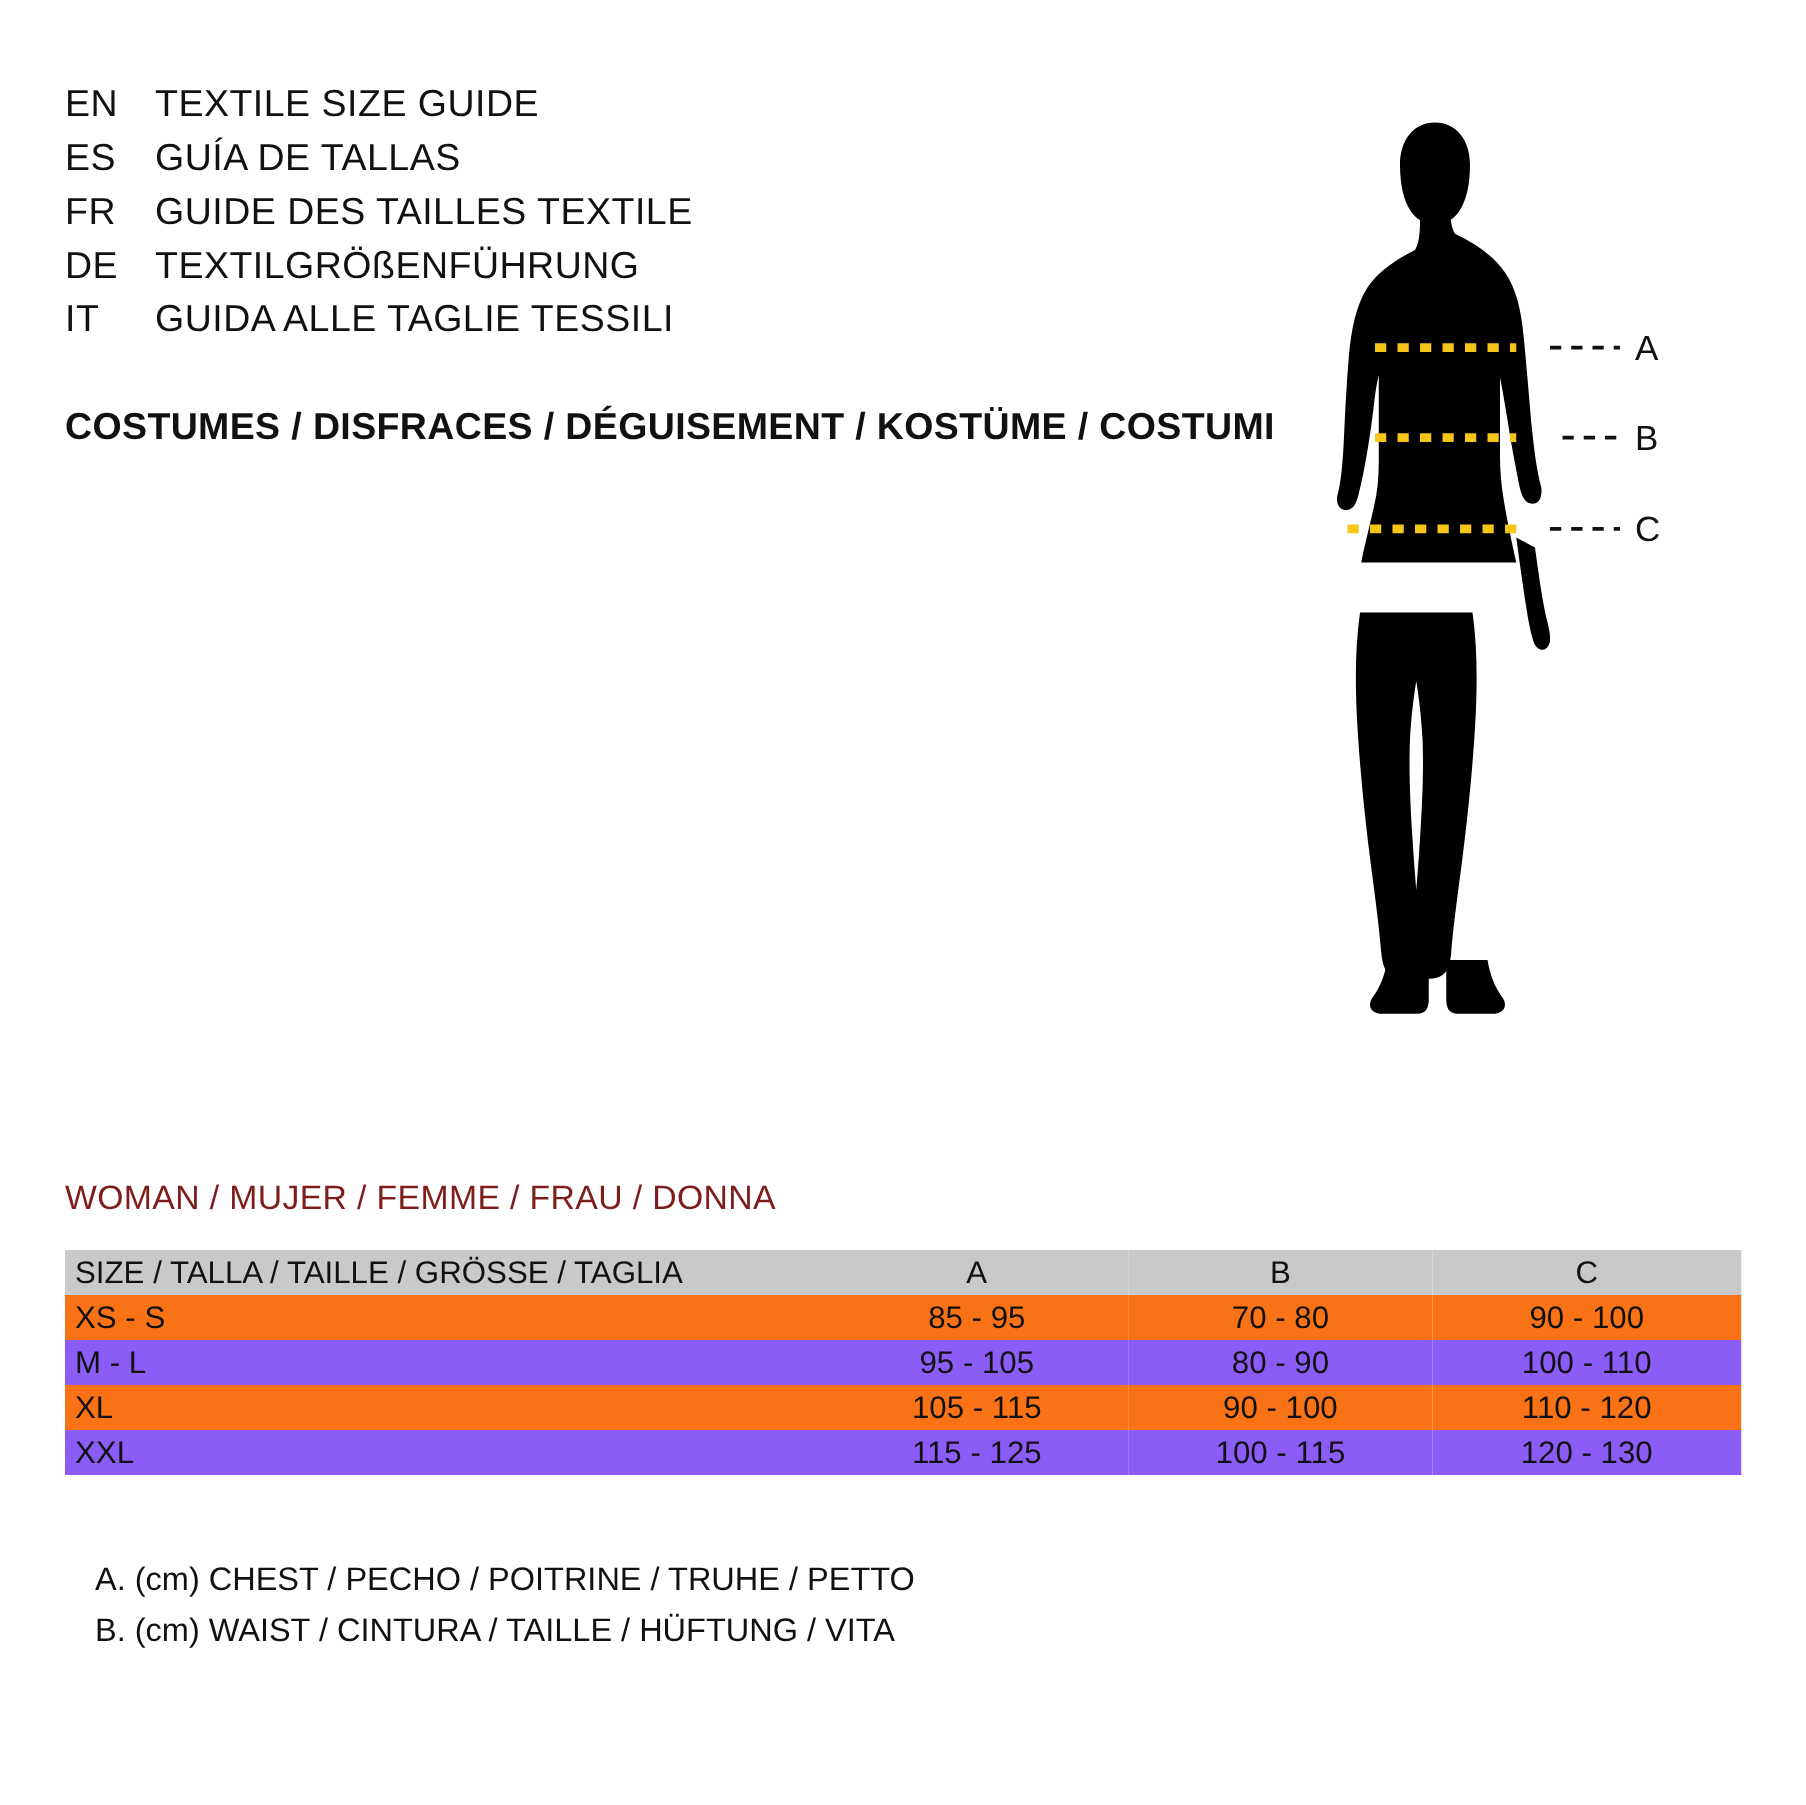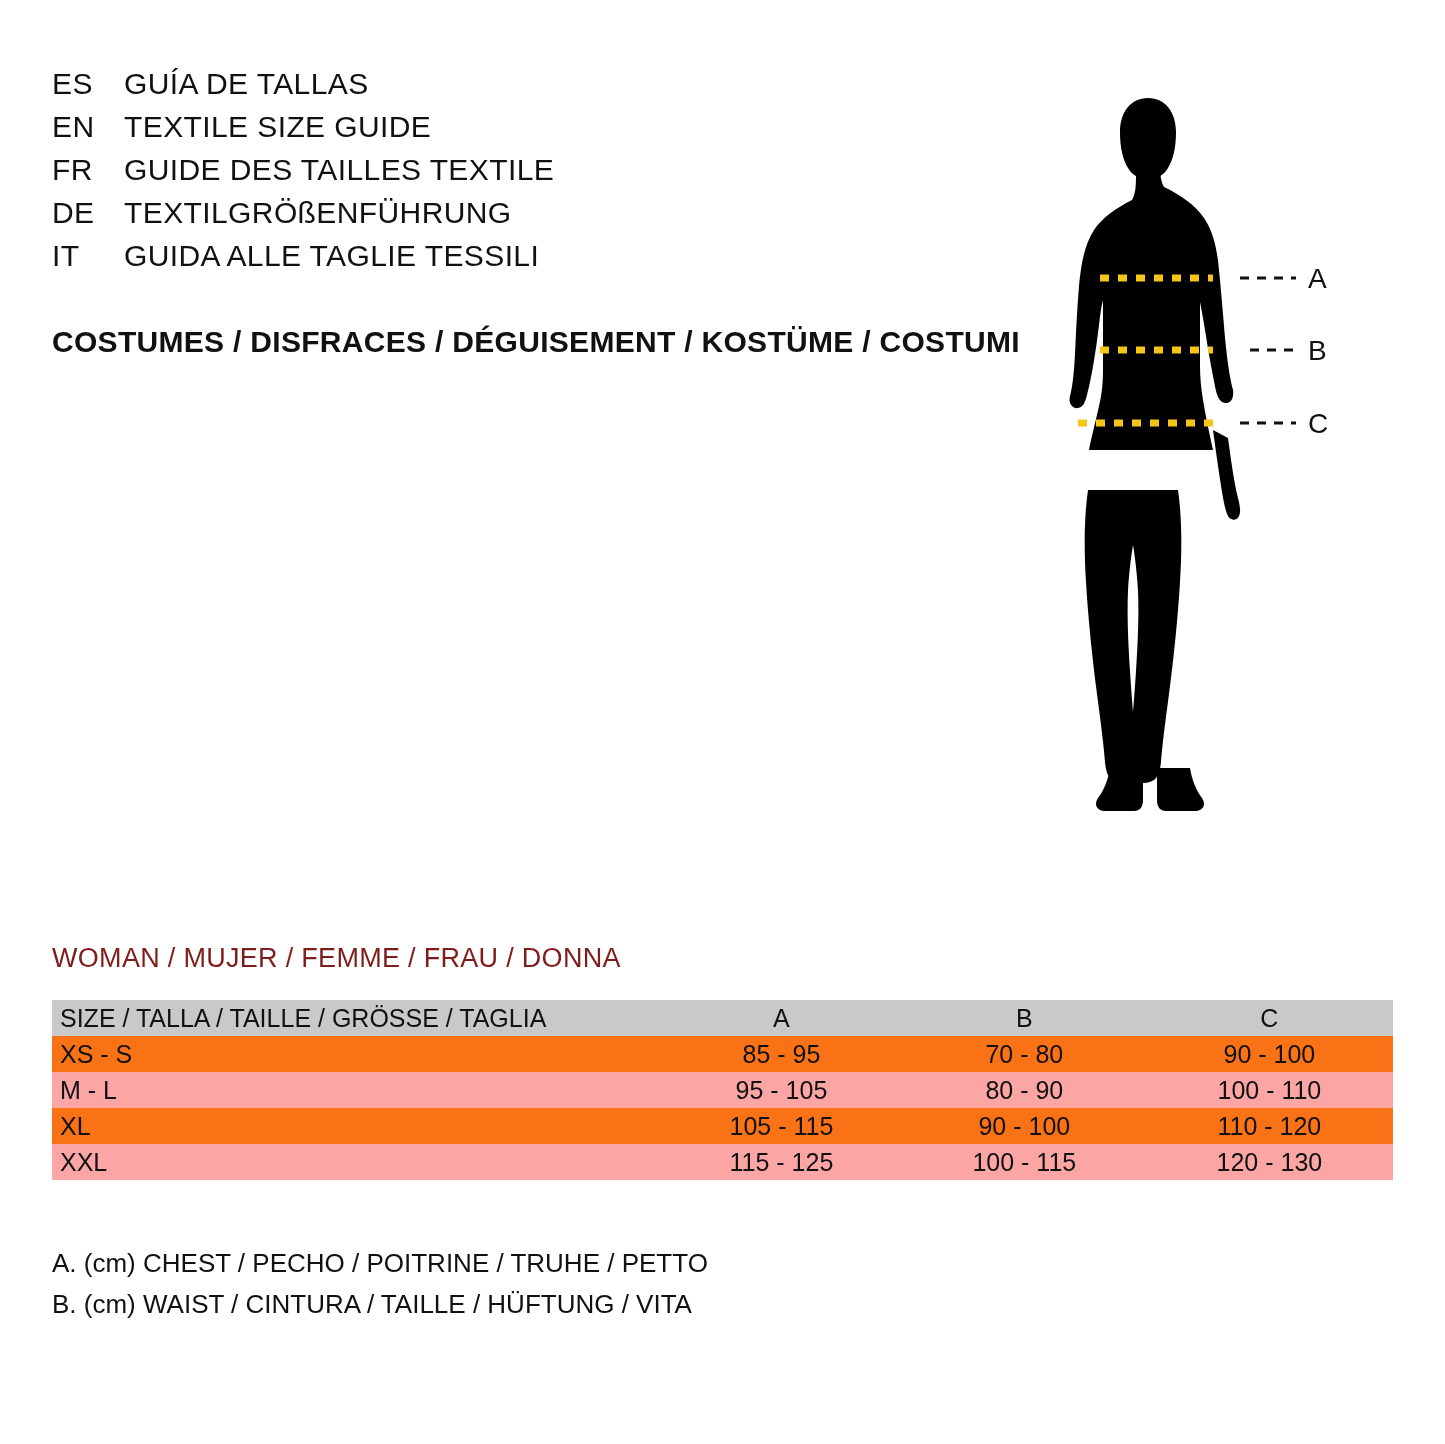--- a/index.html
+++ b/index.html
@@ -104,45 +104,45 @@
   table.size-table thead th.first-col,
   table.size-table tbody td.first-col {
     text-align: left;
     padding-left: 8px;
     width: 600px;
   }
   table.size-table tbody tr.even td {
     background: #f97316;
   }
   table.size-table tbody tr.odd td {
-    background: #fca5a5;
+    background: #8b5cf6;
   }
 
   
   .footnotes {
     position: absolute;
     left: 52px;
     top: 1243px;
     font-size: 26px;
     line-height: 41px;
     color: #111111;
   }
-  .footnote-row { white-space: nowrap; }
+  .footnote-row { white-space: nowrap; margin-left: 24px; }
 </style>
 </head>
 <body>
 
 <div class="lang-block">
   <div class="lang-row">
+    <span class="lang-code">EN</span>
+    <span class="lang-label">TEXTILE SIZE GUIDE</span>
+  </div>
+  <div class="lang-row">
     <span class="lang-code">ES</span>
     <span class="lang-label">GUÍA DE TALLAS</span>
-  </div>
-  <div class="lang-row">
-    <span class="lang-code">EN</span>
-    <span class="lang-label">TEXTILE SIZE GUIDE</span>
   </div>
   <div class="lang-row">
     <span class="lang-code">FR</span>
     <span class="lang-label">GUIDE DES TAILLES TEXTILE</span>
   </div>
   <div class="lang-row">
     <span class="lang-code">DE</span>
     <span class="lang-label">TEXTILGRÖßENFÜHRUNG</span>
   </div>
   <div class="lang-row">

